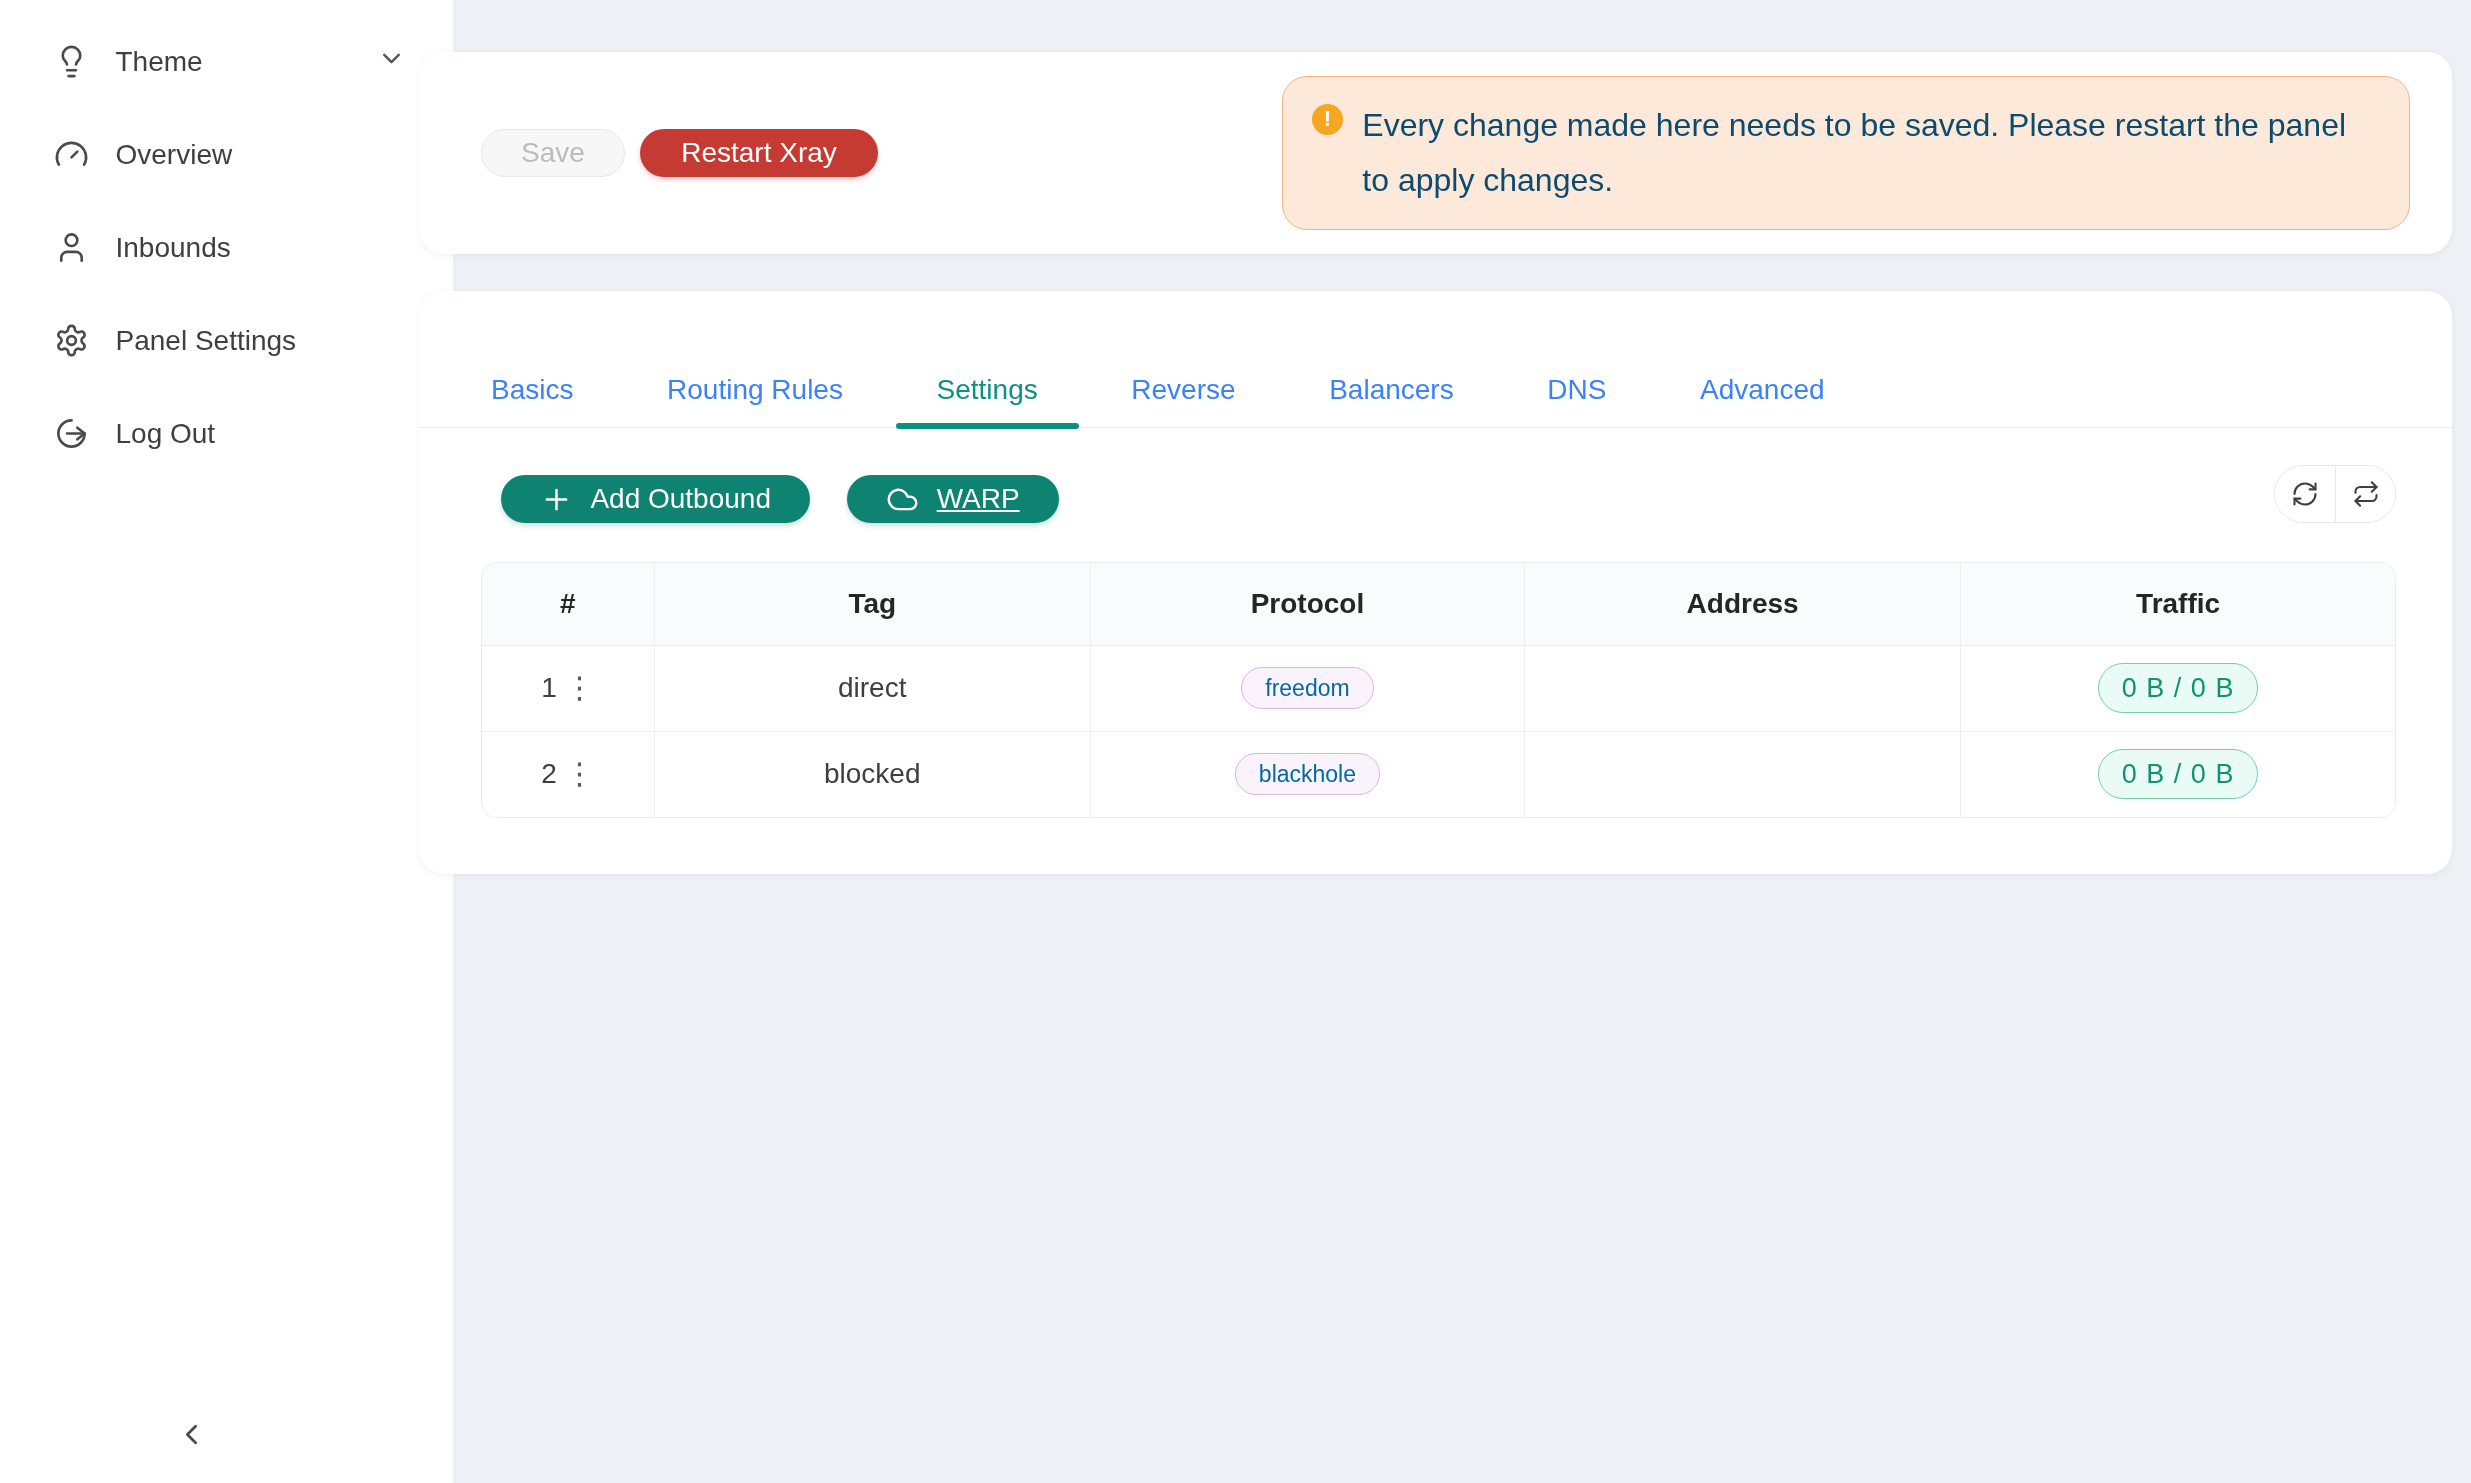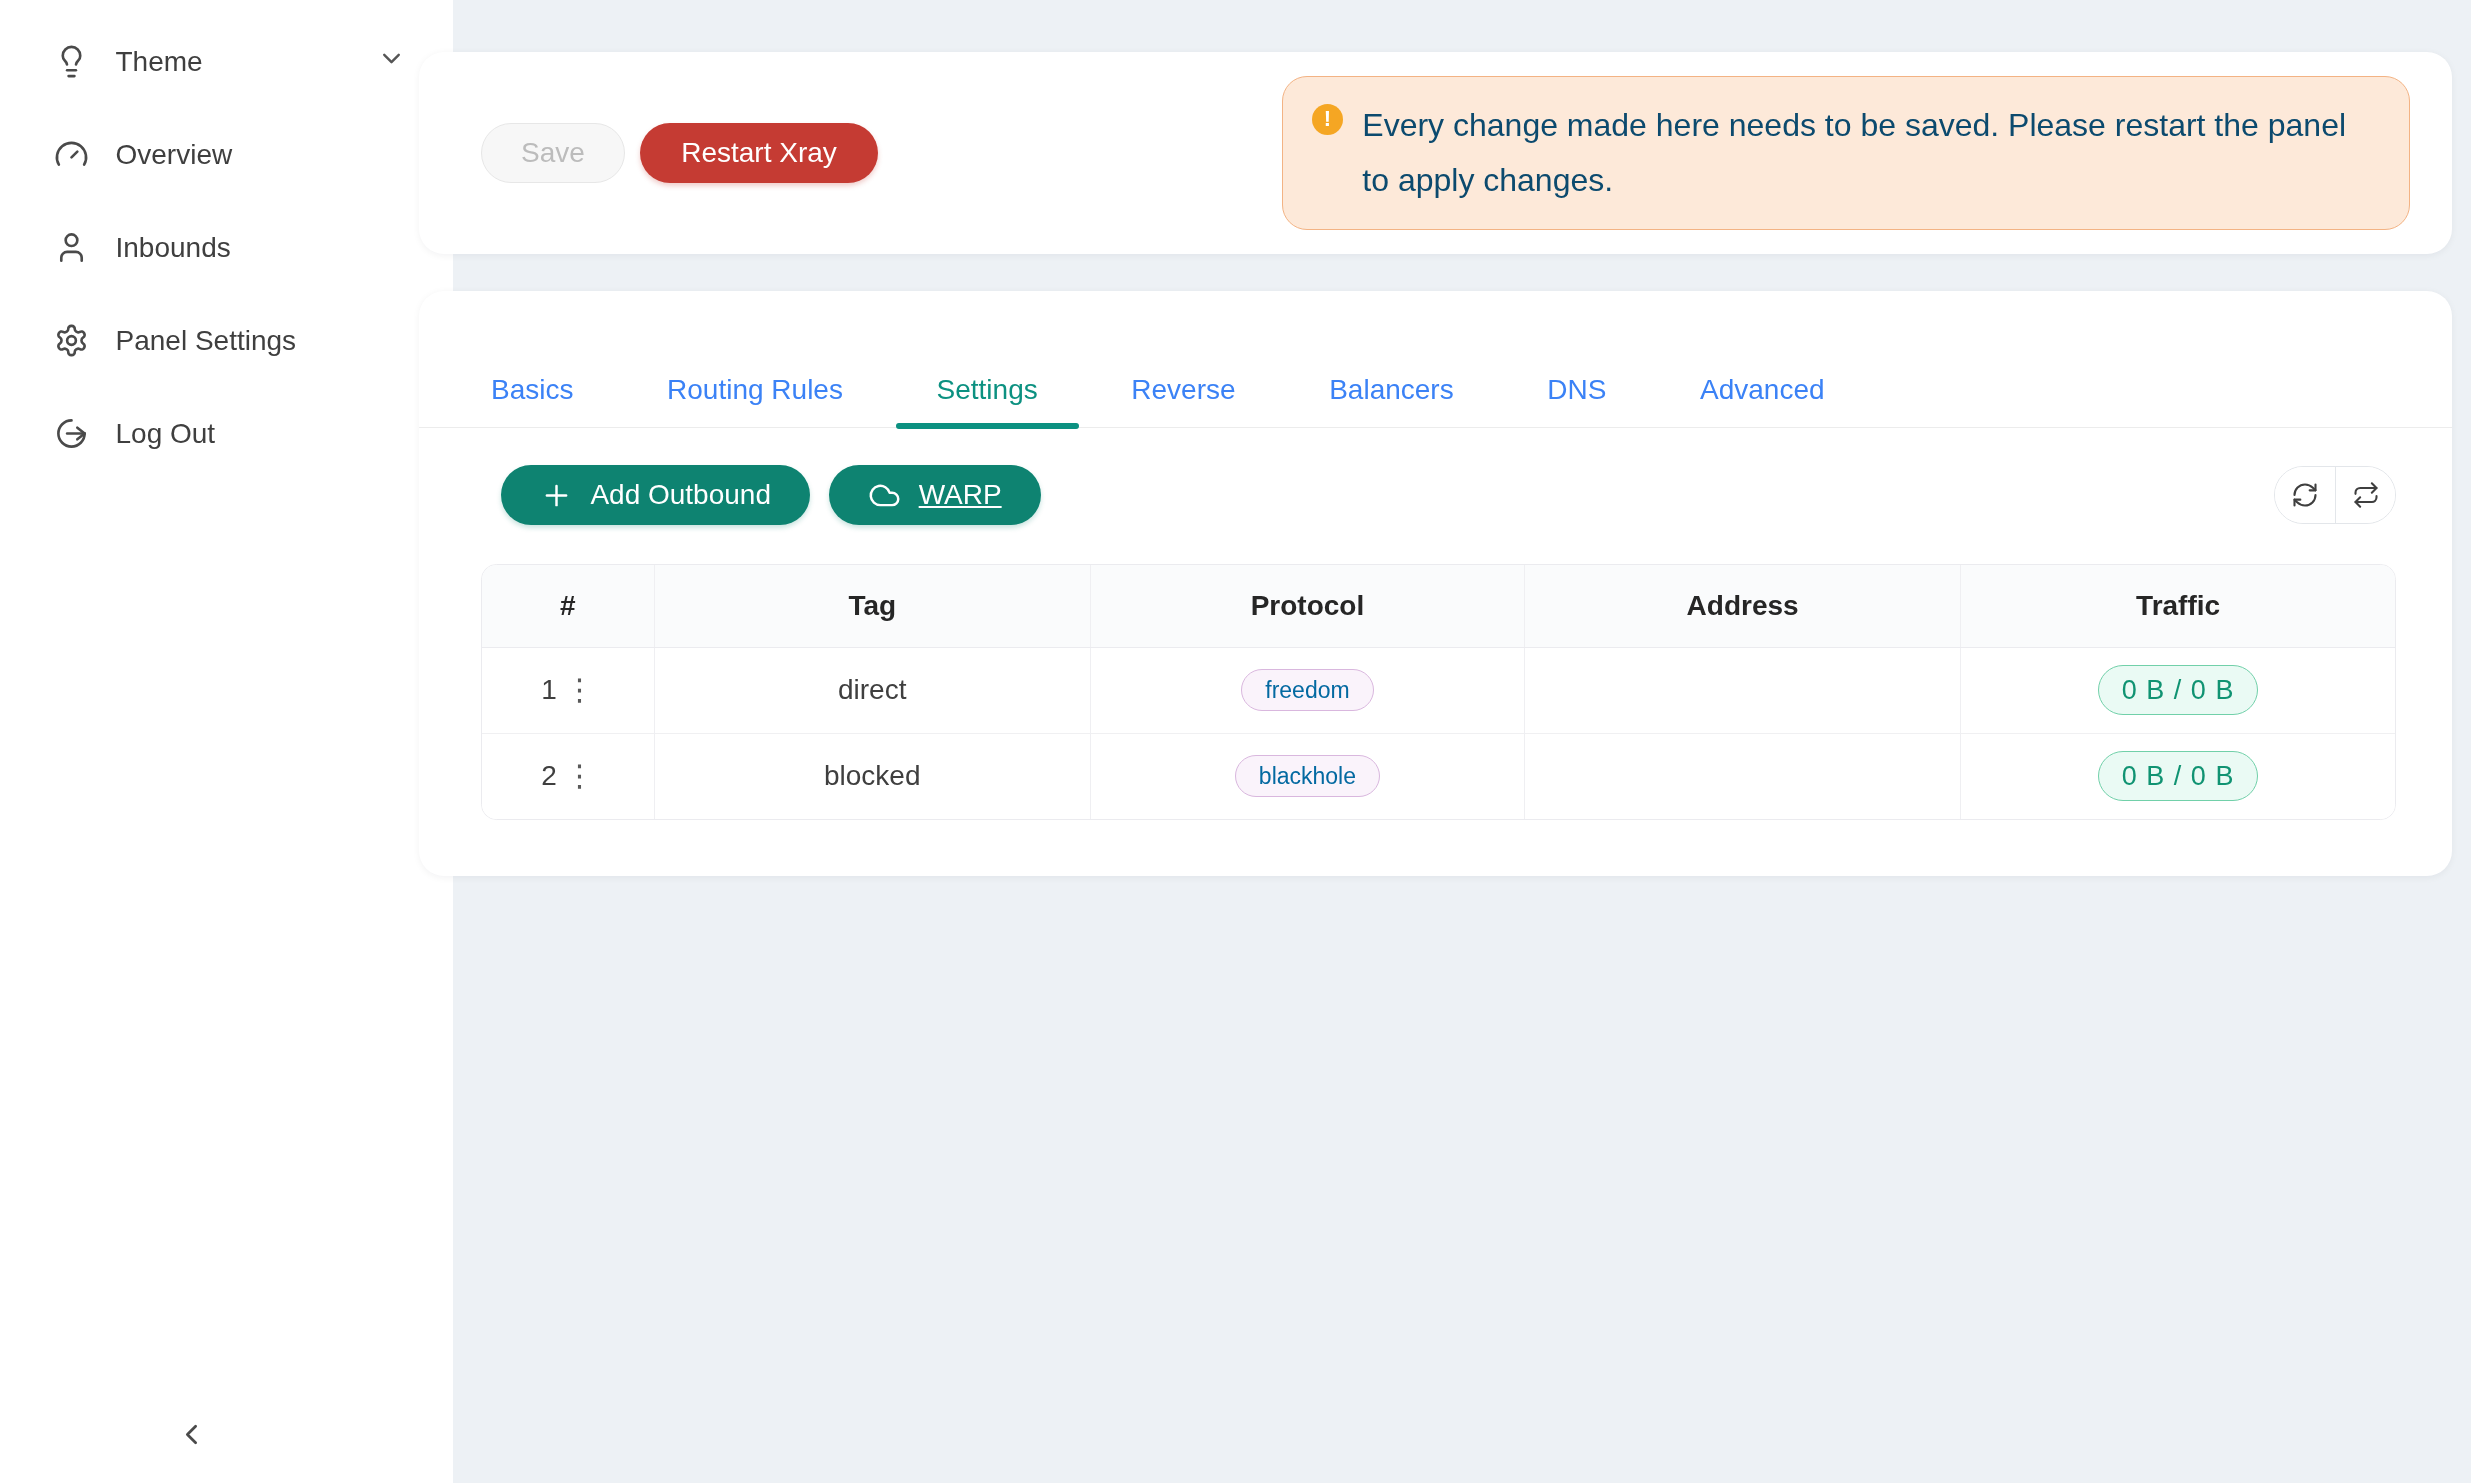--- a/index.html
+++ b/index.html
@@ -35,21 +35,21 @@
   .main { position:absolute; left:389px; right:0; top:0; bottom:0; padding:52px 20px 0 30px; }
   .card {
     background:#ffffff; border-radius:25px;
     box-shadow:0 1.9px 7.7px rgba(15,23,42,.05);
   }
   .card-toolbar {
     height:202px; display:flex; align-items:center;
     padding:0 42px 0 62px;
   }
   .btn {
-    border:none; border-radius:965px; height:60px; font-size:28px;
+    border:none; border-radius:965px; height:48px; font-size:28px;
     font-family:"Liberation Sans", sans-serif;
     display:inline-flex; align-items:center; justify-content:center;
     cursor:pointer; white-space:nowrap;
   }
   .btn-save {
     background:#f7f7f7; color:#bcbcbc; border:1.9px solid #e7e7e7; padding:0 39px;
   }
   .btn-danger {
     background:#c53b33; color:#fff; padding:0 41px; margin-left:15.4px;
     box-shadow:0 2.9px 5.8px rgba(197,59,51,.25);
@@ -72,21 +72,21 @@
   }
   .tab {
     padding:0 41px 21px 41px; font-size:28px; color:#3b82f6; cursor:pointer;
     position:relative;
   }
   .tab.active { color:#0c9181; }
   .tab.active::after {
     content:""; position:absolute; left:0; right:0; bottom:-1.9px; height:5.8px;
     background:#0c9181; border-radius:2.9px;
   }
-  .actions-row { display:flex; align-items:center; padding:37px 56px 0 82px; }
+  .actions-row { display:flex; align-items:flex-end; padding:37px 56px 0 82px;gap:18px; }
   .btn-teal { background:#0e8371; color:#fff; padding:0 39px; gap:17.4px;
     box-shadow:0 2.9px 5.8px rgba(14,131,113,.22); }
   .btn-teal svg { width:33px; height:33px; stroke:#fff; }
   .btn-warp { margin-left:19.3px;text-decoration:underline; }
   .icon-group {
     margin-left:auto; display:flex; border:1.9px solid #e3e6ea; border-radius:965px;
     overflow:hidden; background:#fff;
   }
   .icon-btn {
     width:60px; height:56px; display:flex; align-items:center; justify-content:center;

